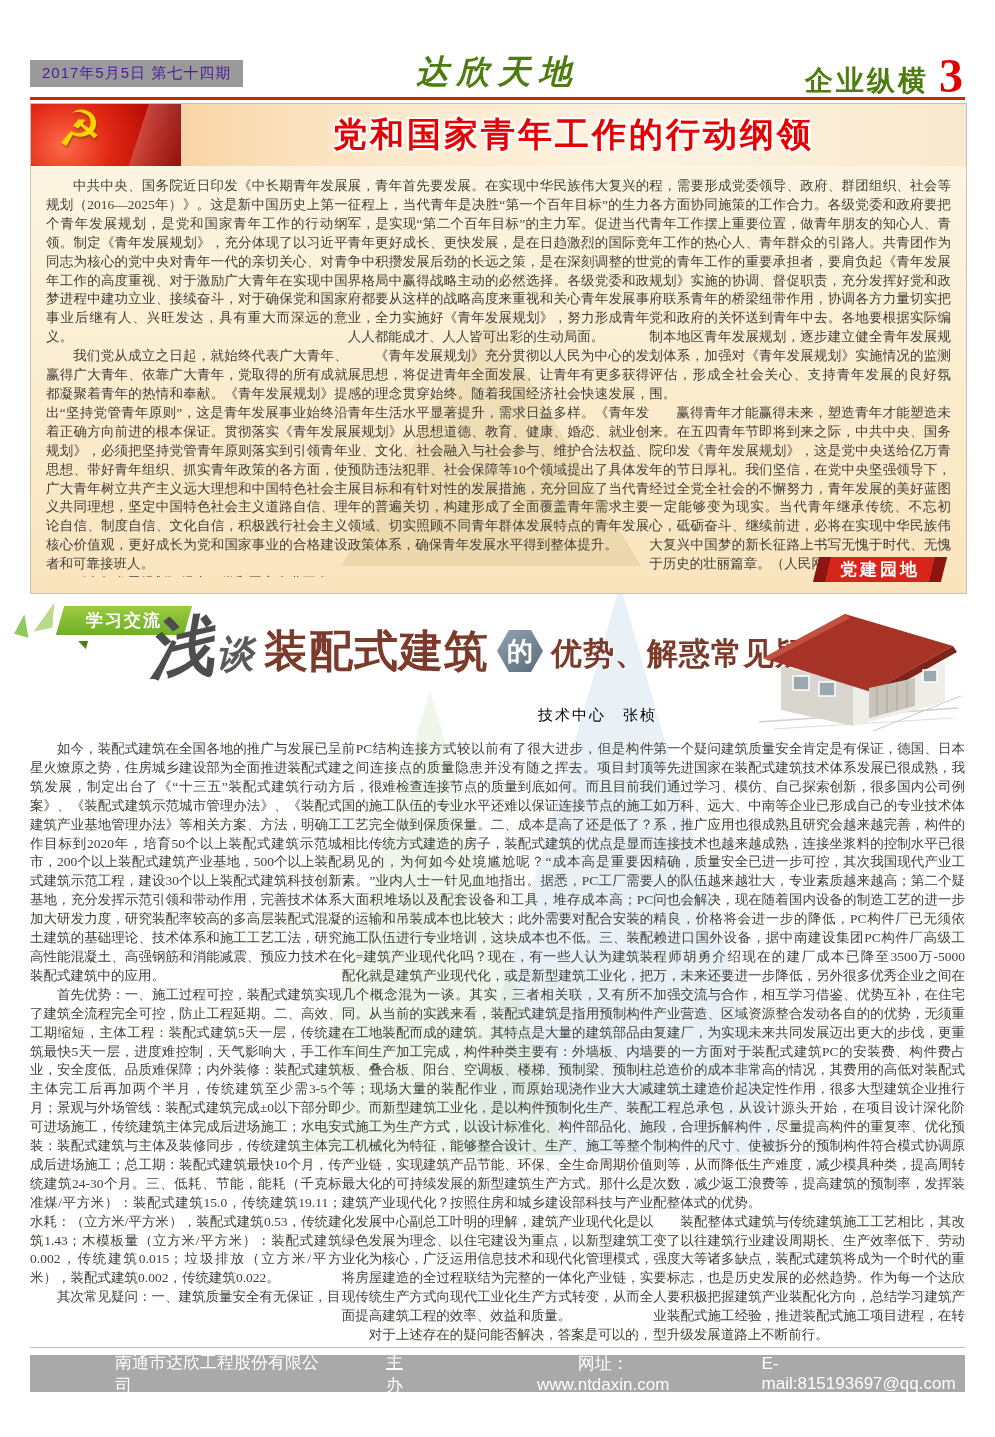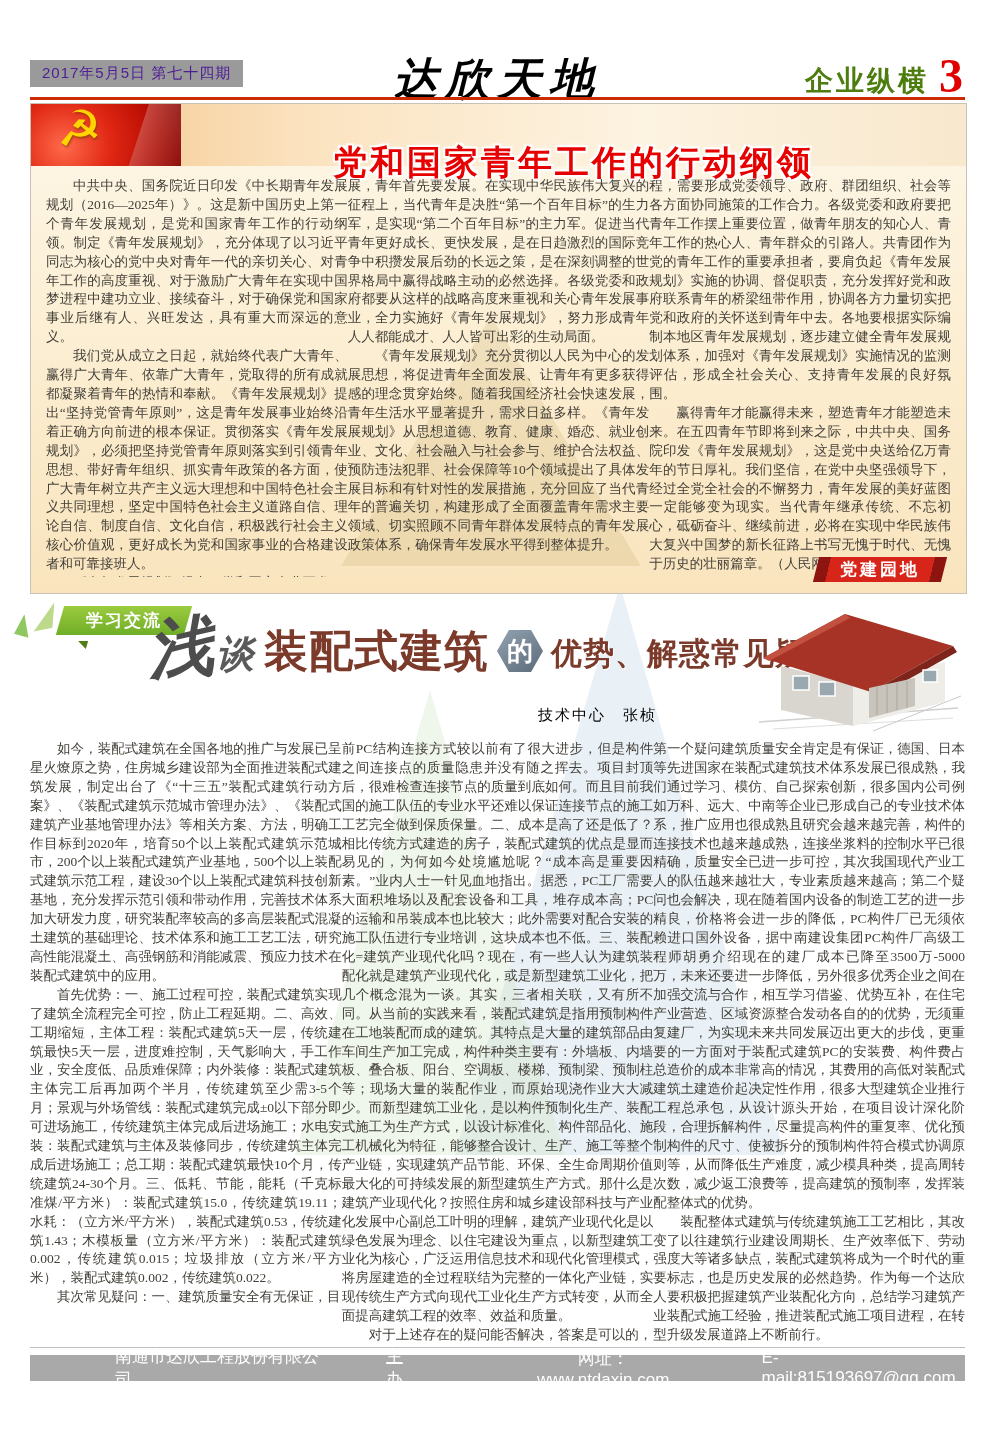--- a/index.html
+++ b/index.html
@@ -10,41 +10,41 @@
   .wm-blue{left:455px;top:585px;width:330px;height:570px;background:rgba(185,208,224,0.30);
            clip-path:polygon(50% 0,100% 100%,0 100%);}
   .wm-green{left:295px;top:690px;width:270px;height:465px;background:rgba(198,224,182,0.28);
            clip-path:polygon(50% 0,100% 100%,0 100%);}
   
   #header{position:absolute;left:30px;top:54px;width:935px;height:42px;z-index:2;}
   .date-box{position:absolute;left:0;top:6px;background:#9a9a9a;color:#4c1d95;
             font-size:15px;font-family:"Liberation Sans",sans-serif;
             padding:4px 12px;letter-spacing:1px;}
   .masthead{position:absolute;left:50%;transform:translateX(-50%);top:-4px;
-            font-size:44px;font-weight:bold;font-style:italic;color:#000000;
+            font-size:33px;font-weight:bold;font-style:italic;color:#4d7c0f;
             letter-spacing:8px;font-family:"Liberation Serif",serif;}
   .section-wrap{position:absolute;right:2px;top:0;display:flex;align-items:flex-start;}
   .section-name{font-size:28px;font-weight:bold;color:#4d7c0f;letter-spacing:3px;margin-top:8px;}
   .page-num{font-size:48px;font-weight:bold;color:#e00000;margin-left:10px;line-height:44px;}
   .red-rule{position:absolute;left:30px;top:97px;width:935px;height:3px;background:#cc2b00;z-index:2;}
   
   #article1{position:absolute;left:30px;top:103px;width:935px;height:489px;z-index:1;
             border:1px solid #c8c2b6;background:linear-gradient(180deg,#fdf7e8 0%,#fcefd4 45%,#f9e4bd 100%);}
   .a1-banner{position:relative;height:62px;width:100%;
              background:linear-gradient(90deg,#f4c489 0%,#fbe3c0 30%,#fdf3e1 65%,#f8e8cd 100%);}
   .flag{position:absolute;left:0;top:0;width:150px;height:62px;overflow:hidden;
         background:radial-gradient(circle at 22% 68%, #ff6a4a 0%, #e02714 38%, #b50b00 75%, #8f0500 100%);}
   .flag .emblem{position:absolute;left:26px;top:-4px;font-size:50px;color:#ffd400;
         text-shadow:1px 2px 2px rgba(120,60,0,.6);}
   .flag .stripe{position:absolute;right:-18px;top:-10px;width:60px;height:90px;
         background:linear-gradient(100deg,rgba(255,255,255,.25),rgba(120,0,0,.45));transform:rotate(18deg);}
   .a1-title{position:absolute;left:150px;right:0;top:0;height:62px;display:flex;
             align-items:center;justify-content:center;font-size:34px;font-weight:bold;
             color:#e60000;letter-spacing:3px;
-            text-shadow:-2px -2px 0 #fff,2px -2px 0 #fff,-2px 2px 0 #fff,2px 2px 0 #fff,0 0 6px #fff;margin-top:28px;}
+            text-shadow:-2px -2px 0 #fff,2px -2px 0 #fff,-2px 2px 0 #fff,2px 2px 0 #fff,0 0 6px #fff;}
   .a1-body{position:relative;padding:11px 15px 0 15px;}
   .a1-wm{position:absolute;left:310px;top:150px;width:300px;height:250px;
          background:rgba(196,172,110,0.22);clip-path:polygon(50% 0,100% 100%,0 100%);}
   .cols{position:relative;display:flex;gap:0;z-index:2;}
   .col{flex:1 1 0;overflow:hidden;}
   #article1 .col{height:400px;}
   .para{margin:0;text-align:justify;font-size:13.5px;line-height:18.9px;color:#423f38;}
   .para.ind{text-indent:2em;}
   .badge{position:absolute;right:22px;bottom:11px;z-index:3;width:128px;height:25px;
          line-height:25px;text-align:center;color:#fff;font-weight:bold;font-size:17px;
@@ -76,21 +76,21 @@
   .t-suffix{font-size:31px;font-weight:bold;color:#7b3a2a;letter-spacing:1px;line-height:44px;
           margin-bottom:2px;text-shadow:1px 1px 0 #fff;}
   .byline{position:absolute;left:508px;top:106px;font-size:15px;color:#000000;
           font-family:"Liberation Sans",sans-serif;letter-spacing:2px;}
   .house{position:absolute;right:0;top:0;}
   
   #a2body{position:absolute;left:30px;top:740px;width:935px;height:608px;z-index:2;}
   #a2body .col{height:608px;}
   
   .footer-rule{position:absolute;left:30px;top:1347px;width:935px;height:1px;background:#bdbdbd;z-index:2;}
-  #footer{position:absolute;left:30px;top:1355px;width:935px;height:26px;background:#a9a9a9;z-index:2;
+  #footer{position:absolute;left:30px;top:1355px;width:935px;height:37px;background:#a9a9a9;z-index:2;
           display:flex;align-items:center;color:#fff;font-size:17px;
           font-family:"Liberation Sans",sans-serif;}
   #footer .f-company{margin-left:85px;}
   #footer .f-role{margin-left:58px;text-decoration:underline;}
   #footer .f-web{margin-left:96px;text-align:center;}
   #footer .f-mail{margin-left:70px;}
 </style>
 </head>
 <body>
 

